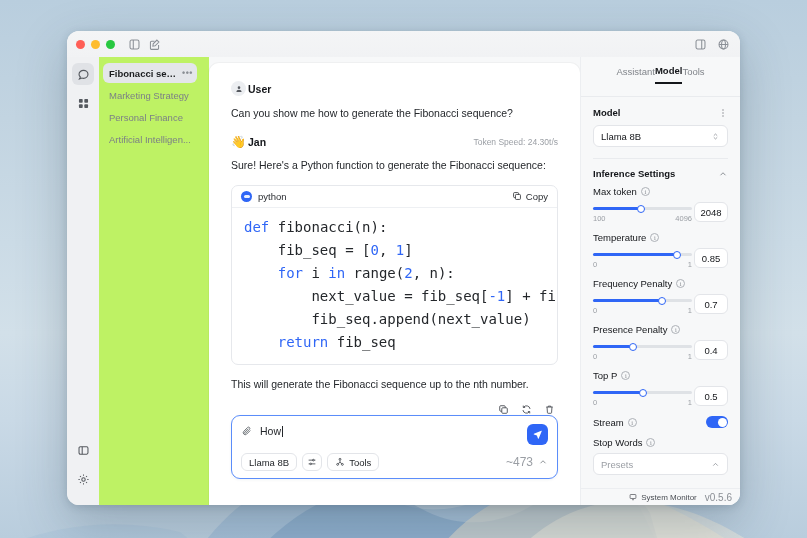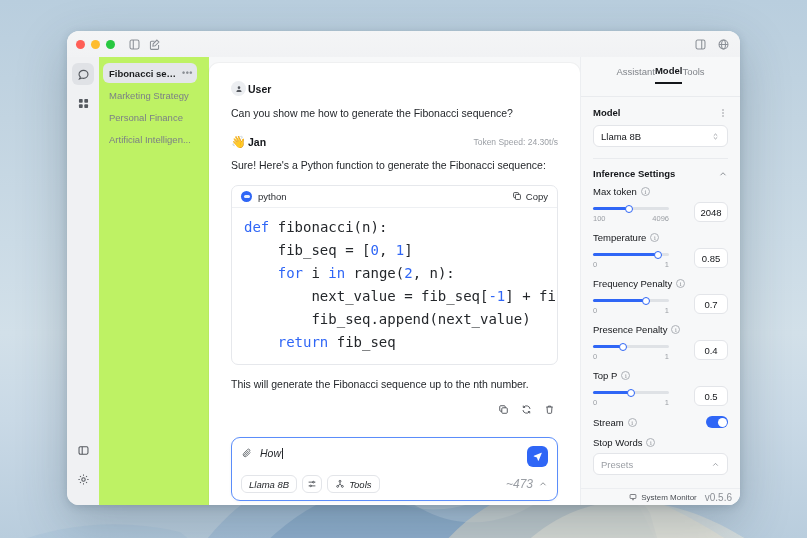--- a/index.html
+++ b/index.html
@@ -134,21 +134,21 @@
   .fn { color: #24272b; }
 
   .msg-actions { display: flex; gap: 6px; justify-content: flex-end; margin-top: 9px; }
   .act {
     width: 17px; height: 17px; border-radius: 5px;
     display: flex; align-items: center; justify-content: center; color: #4a4e54;
   }
   .act svg { width: 11px; height: 11px; display: block; }
 
   
-  .composer-wrap { padding: 0 22px 4px 22px; font-style: italic; }
+  .composer-wrap { padding: 0 22px 26px 22px; }
   .composer {
     border: 1.4px solid #5b8dfa; border-radius: 9px;
     background: #fff; padding: 8px 9px 7px 9px;
     box-shadow: 0 1px 3px rgba(40,60,90,.06);
   }
   .comp-top { display: flex; align-items: flex-start; gap: 7px; }
   .clip { color: #6e7378; flex: 0 0 auto; padding-top: 1px; }
   .clip svg { width: 12px; height: 12px; display: block; }
   .ctext { flex: 1; font-size: 10.5px; color: #24272b; line-height: 1.3; padding-top: 1px; }
   .caret {
@@ -203,21 +203,21 @@
   .divider { height: 1px; background: #e9ebee; margin: 11px 0 9px 0; }
 
   .field { margin-bottom: 9px; }
   .flabel { display: flex; align-items: center; gap: 4px; font-size: 9.5px; color: #14161a; margin-bottom: 5px; }
   .flabel .info {
     width: 9px; height: 9px; border-radius: 50%;
     border: 1px solid #adb1b7; color: #8a8e94;
     font-size: 6.5px; line-height: 7px; text-align: center;
     font-family: "Liberation Serif", serif;
   }
-  .ctrl { display: flex; align-items: flex-start; gap: 25px; }
+  .ctrl { display: flex; align-items: flex-start; gap: 2px; }
   .slider-col { flex: 1; min-width: 0; }
   .track { height: 3px; border-radius: 2px; background: #dfe2e6; position: relative; margin-top: 5px; }
   .fill { position: absolute; left: 0; top: 0; bottom: 0; background: #2f66f6; border-radius: 2px; }
   .knob {
     position: absolute; top: 50%; width: 8px; height: 8px; border-radius: 50%;
     background: #fff; border: 1.6px solid #2f66f6; transform: translate(-50%,-50%);
   }
   .ends { display: flex; justify-content: space-between; font-size: 7.5px; color: #9a9ea4; margin-top: 4px; }
   .valbox {
     width: 34px; height: 20px; flex: 0 0 34px;

